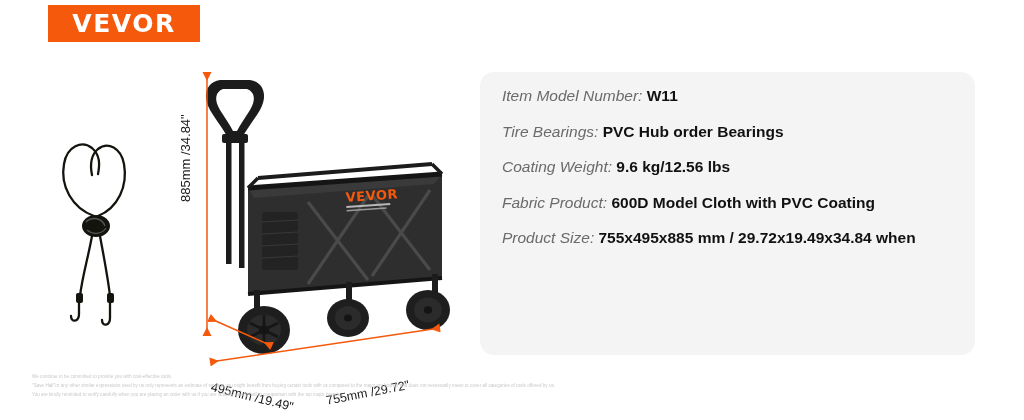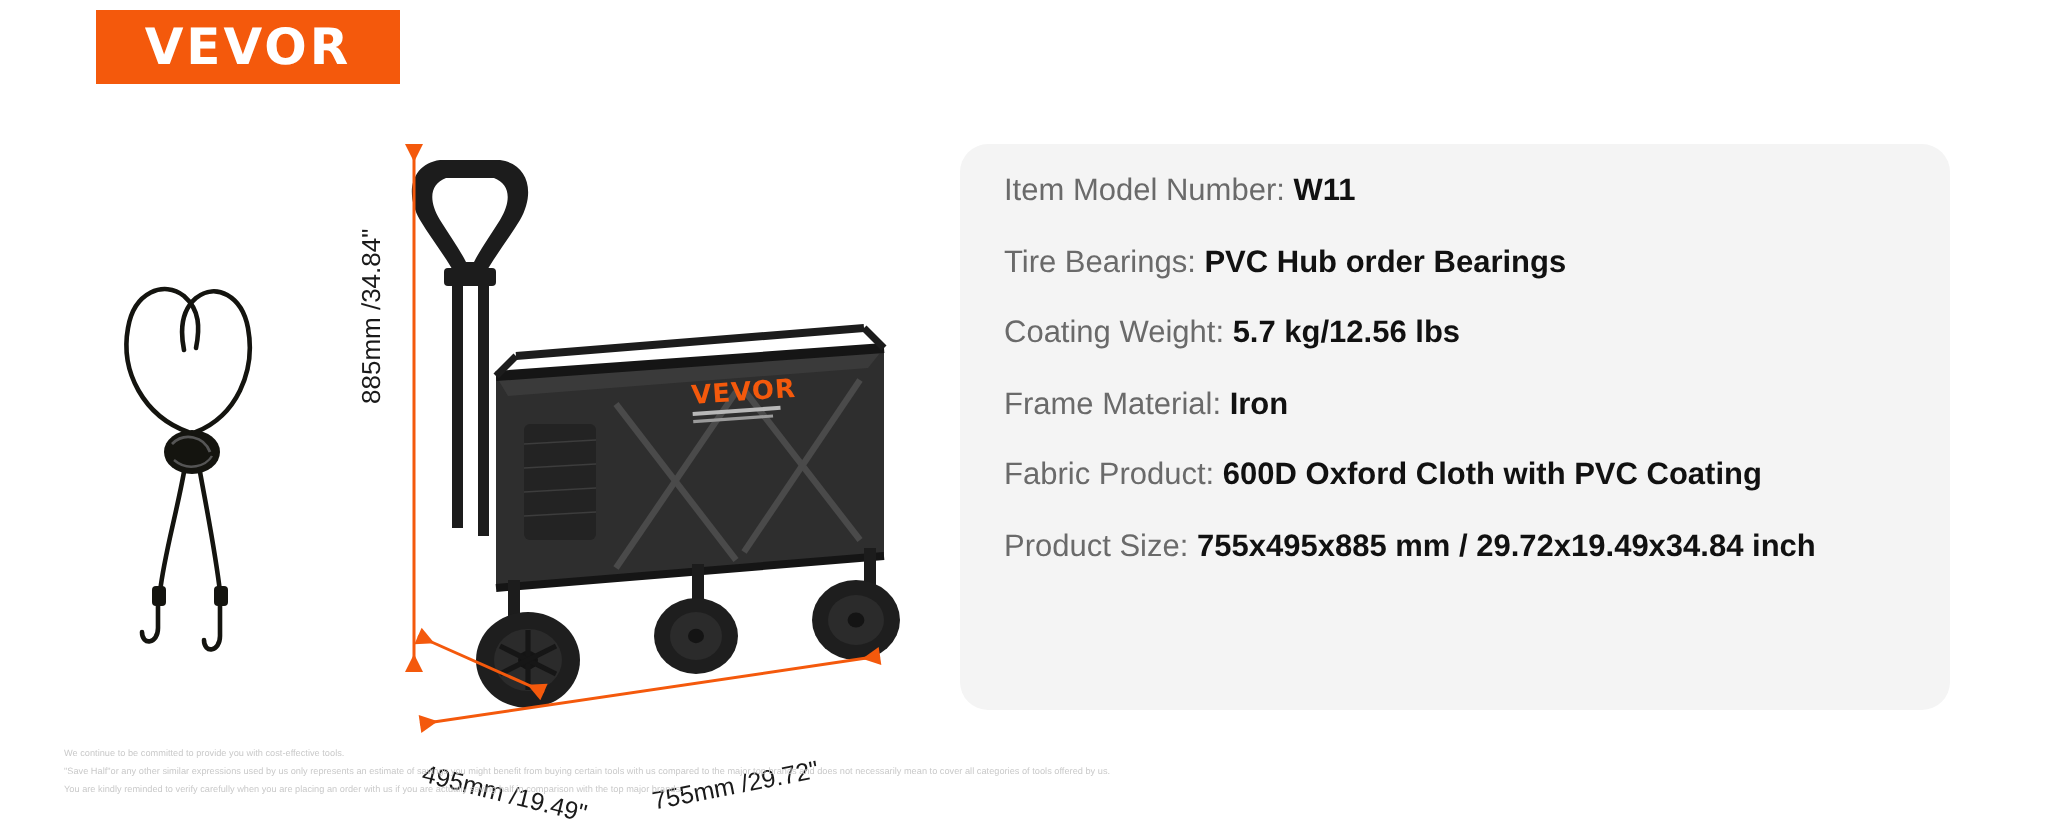--- a/index.html
+++ b/index.html
@@ -51,21 +51,21 @@
     position:absolute; left:480px; top:72px;
     width:495px; height:283px;
     background:#f4f4f4; border-radius:14px;
     padding:16px 0 0 22px;
   }
   .spec-row {
     font-size:15.5px; line-height:1.0;
     margin-bottom:20px; white-space:nowrap;
     color:#6a6a6a; font-family:"Liberation Sans", sans-serif;
   }
-  .spec-row .label { color:#6a6a6a; font-weight:normal; }
+  .spec-row .label { color:#6a6a6a; font-weight:normal;font-style:italic; }
   .spec-row .value { color:#111111; font-weight:bold;text-align:center; }
 
   
   #disclaimer { position:absolute; left:32px; top:373px; width:960px; }
   #disclaimer p {
     font-size:4.6px; line-height:1.95;
     color:#c9c9c9; font-family:"Liberation Sans", sans-serif;
     white-space:nowrap; letter-spacing:0.01px;
   }
 </style>
@@ -200,33 +200,29 @@
   <div class="spec-row">
     <span class="label">Item Model Number:</span>
     <span class="value">W11</span>
   </div>
   <div class="spec-row">
     <span class="label">Tire Bearings:</span>
     <span class="value">PVC Hub order Bearings</span>
   </div>
   <div class="spec-row">
     <span class="label">Coating Weight:</span>
-    <span class="value">5.7 kg/12.56 lbs</span>
-  </div>
-  <div class="spec-row">
-    <span class="label">Frame Material:</span>
-    <span class="value">Iron</span>
+    <span class="value">9.6 kg/12.56 lbs</span>
   </div>
   <div class="spec-row">
     <span class="label">Fabric Product:</span>
-    <span class="value">600D Oxford Cloth with PVC Coating</span>
+    <span class="value">600D Model Cloth with PVC Coating</span>
   </div>
   <div class="spec-row">
     <span class="label">Product Size:</span>
-    <span class="value">755x495x885 mm / 29.72x19.49x34.84 inch</span>
+    <span class="value">755x495x885 mm / 29.72x19.49x34.84 when</span>
   </div>
 </div>
 
 <div id="disclaimer">
   <p>We continue to be committed to provide you with cost-effective tools.</p>
   <p>"Save Half"or any other similar expressions used by us only represents an estimate of savings you might benefit from buying certain tools with us compared to the major top brands and does not necessarily mean to cover all categories of tools offered by us.</p>
   <p>You are kindly reminded to verify carefully when you are placing an order with us if you are actually saving half in comparison with the top major brands.</p>
 </div>
 
 </body></html>

